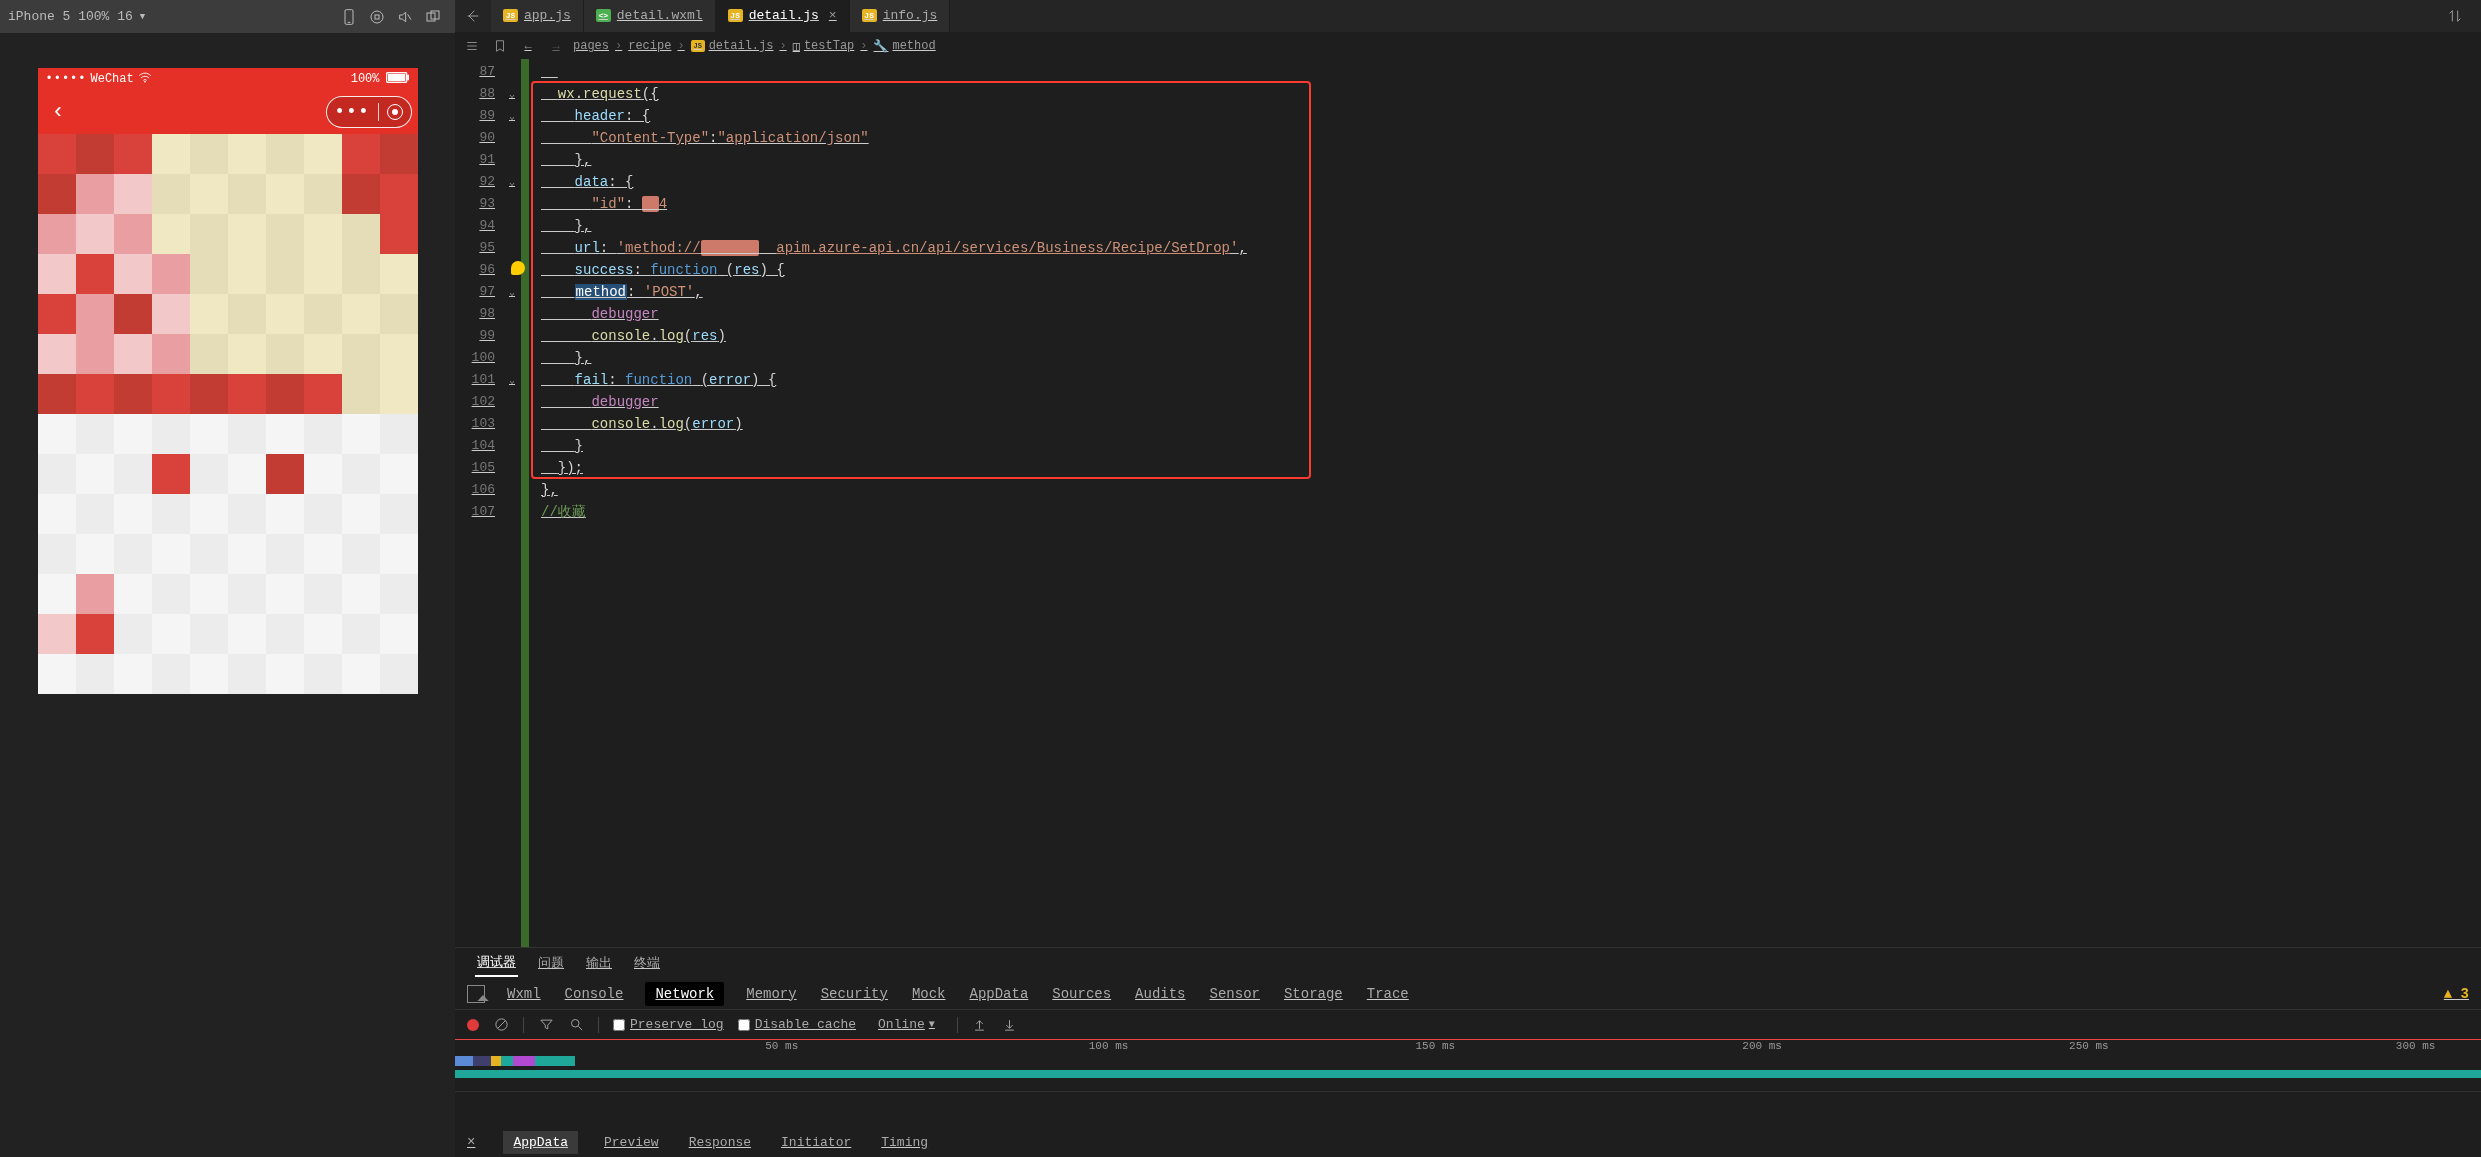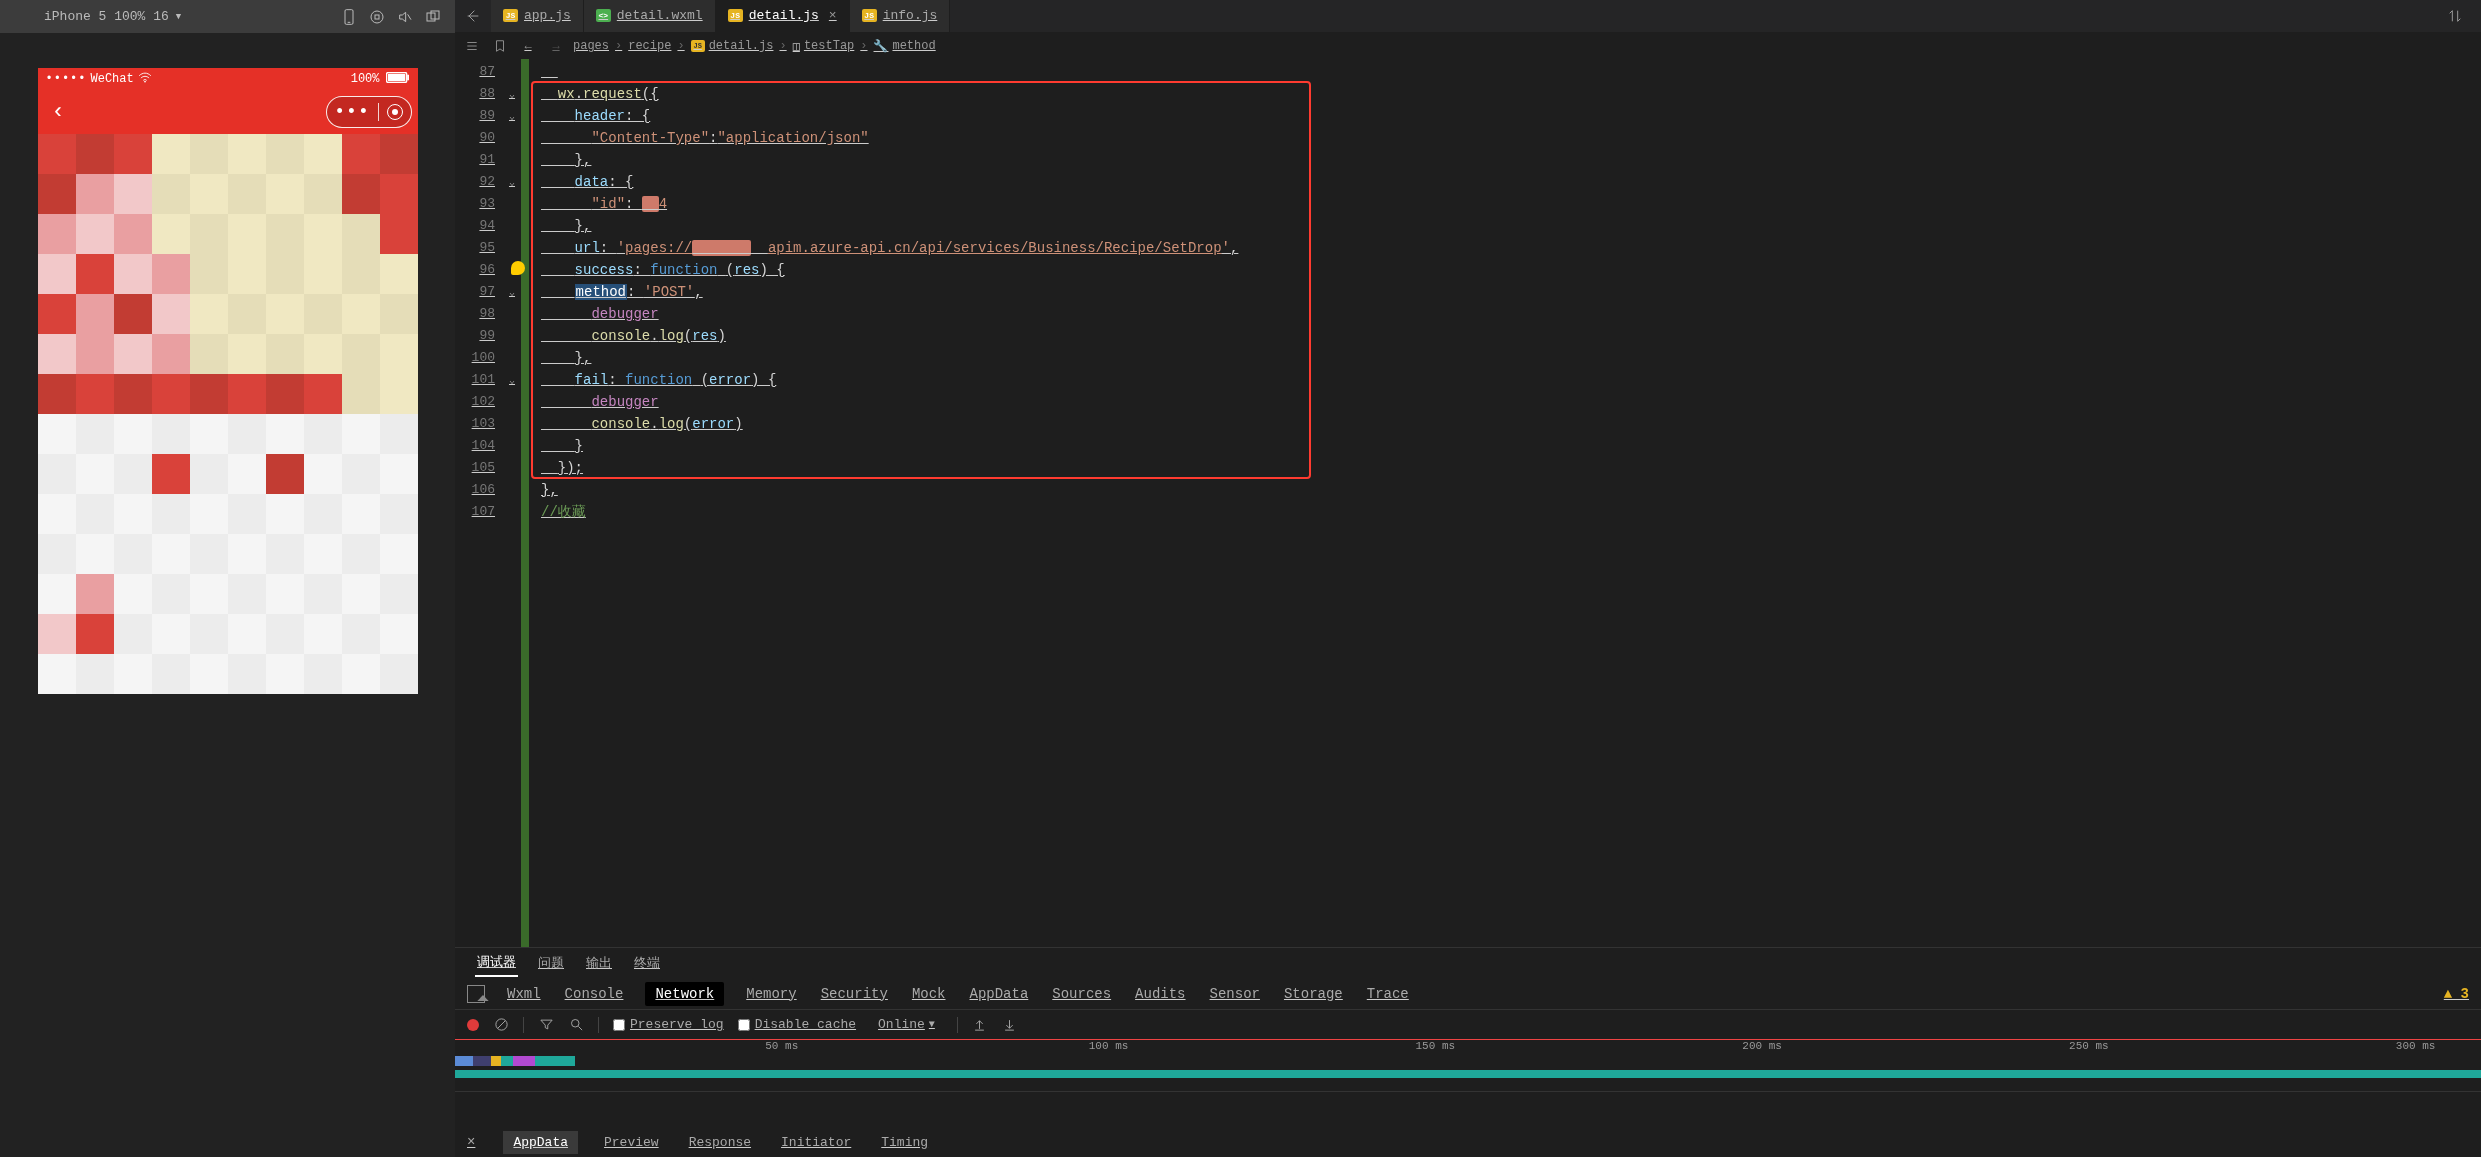--- a/index.html
+++ b/index.html
@@ -5,21 +5,21 @@
   * { margin: 0; padding: 0; box-sizing: border-box; }
   html, body { width: 100%; height: 100%; background: #1e1e1e; font-family: Menlo, Monaco, "Courier New", monospace; font-size: 13px; color: #ccc; overflow: hidden; }
 
   
   .root { display: flex; height: 100%; width: 100%; }
   .simulator-col { width: 455px; background: #2d2d2d; display: flex; flex-direction: column; }
   .editor-col { flex: 1; display: flex; flex-direction: column; min-width: 0; text-decoration: underline; }
 
   
   .sim-toolbar { height: 33px; background: #3c3c3c; display: flex; align-items: center; padding: 0 8px; color: #bbb; }
-  .sim-toolbar .device-sel { display: flex; align-items: center; gap: 4px; margin-left: 36px; }
+  .sim-toolbar .device-sel { display: flex; align-items: center; gap: 4px; }
   .sim-toolbar .spacer { flex: 1; }
   .sim-toolbar .tb-icon { width: 28px; height: 28px; display: flex; align-items: center; justify-content: center; color: #bbb; }
   .sim-toolbar .tb-icon svg { width: 16px; height: 16px; }
   .sim-toolbar .triangle { font-size: 9px; margin-left: 3px; }
 
   
   .phone-wrap { flex: 1; display: flex; align-items: flex-start; justify-content: center; padding-top: 35px; background: #222; }
   .phone { width: 380px; background: #e53027; }
   .statusbar { height: 22px; display: flex; align-items: center; color: #fff; font-size: 12px; padding: 0 8px; }
   .statusbar .sb-left { display: flex; align-items: center; gap: 4px; }
@@ -470,21 +470,21 @@
       <div class="code-lines" id="codelines">
         <div class="highlight-box" style="left:-2px; top:22px; width:780px; height:398px;"></div>
       <div class="line">  </div>
           <div class="line">  <span class="tk-obj">wx</span><span class="tk-punc">.</span><span class="tk-call">request</span><span class="tk-punc">({</span></div>
           <div class="line">    <span class="tk-prop">header</span><span class="tk-punc">: {</span></div>
           <div class="line">      <span class="tk-str">"Content-Type"</span><span class="tk-punc">:</span><span class="tk-str">"application/json"</span></div>
           <div class="line">    <span class="tk-punc">},</span></div>
           <div class="line">    <span class="tk-prop">data</span><span class="tk-punc">: {</span></div>
           <div class="line">      <span class="tk-str">"id"</span><span class="tk-punc">: </span><span class="blur">  </span><span class="tk-str">4</span></div>
           <div class="line">    <span class="tk-punc">},</span></div>
-          <div class="line">    <span class="tk-prop">url</span><span class="tk-punc">: </span><span class="tk-str">'</span><span class="tk-url">pages://</span><span class="blur">n      </span>  <span class="tk-url">apim.azure-api.cn/api/services/Business/Recipe/SetDrop</span><span class="tk-str">'</span><span class="tk-punc">,</span></div>
+          <div class="line">    <span class="tk-prop">url</span><span class="tk-punc">: </span><span class="tk-str">'</span><span class="tk-url">method://</span><span class="blur">n      </span>  <span class="tk-url">apim.azure-api.cn/api/services/Business/Recipe/SetDrop</span><span class="tk-str">'</span><span class="tk-punc">,</span></div>
           <div class="line">    <span class="tk-prop">success</span><span class="tk-punc">: </span><span class="tk-func">function</span> <span class="tk-punc">(</span><span class="tk-param">res</span><span class="tk-punc">) {</span></div>
           <div class="line">    <span class="sel-word">method</span><span class="tk-punc">: </span><span class="tk-str">'POST'</span><span class="tk-punc">,</span></div>
           <div class="line">      <span class="tk-dbg">debugger</span></div>
           <div class="line">      <span class="tk-obj">console</span><span class="tk-punc">.</span><span class="tk-call">log</span><span class="tk-punc">(</span><span class="tk-param">res</span><span class="tk-punc">)</span></div>
           <div class="line">    <span class="tk-punc">},</span></div>
           <div class="line">    <span class="tk-prop">fail</span><span class="tk-punc">: </span><span class="tk-func">function</span> <span class="tk-punc">(</span><span class="tk-param">error</span><span class="tk-punc">) {</span></div>
           <div class="line">      <span class="tk-dbg">debugger</span></div>
           <div class="line">      <span class="tk-obj">console</span><span class="tk-punc">.</span><span class="tk-call">log</span><span class="tk-punc">(</span><span class="tk-param">error</span><span class="tk-punc">)</span></div>
           <div class="line">    <span class="tk-punc">}</span></div>
           <div class="line">  <span class="tk-punc">});</span></div>

